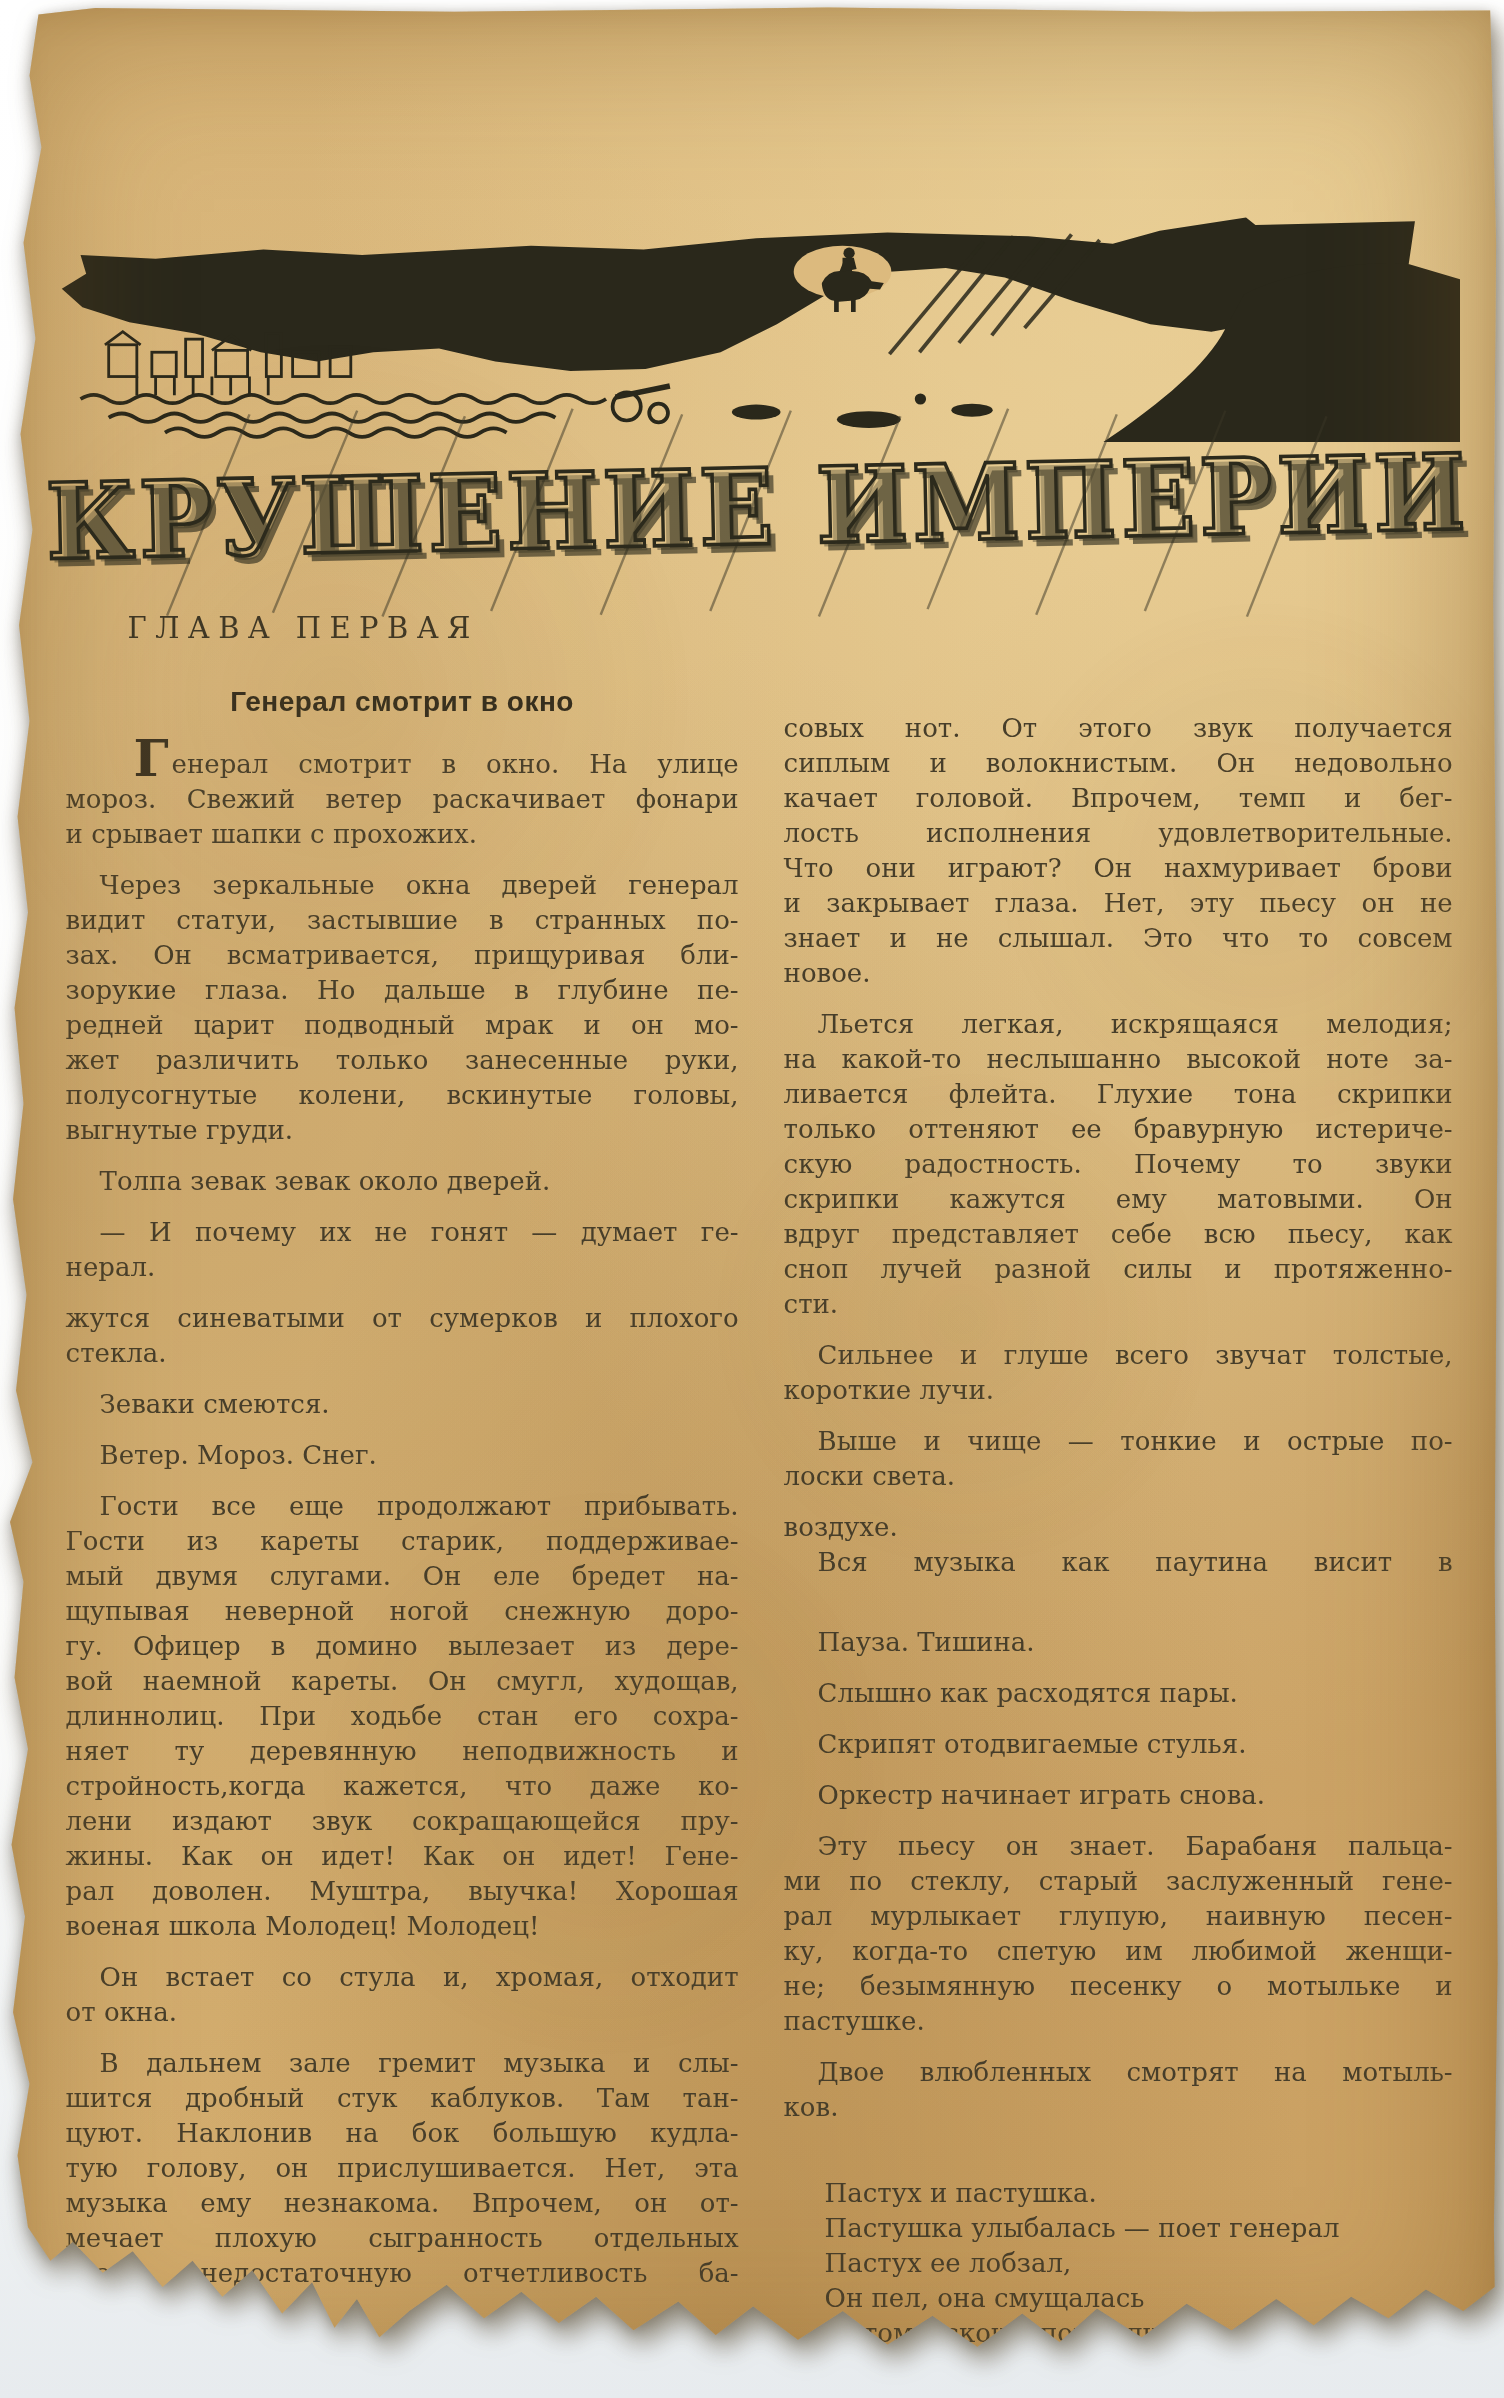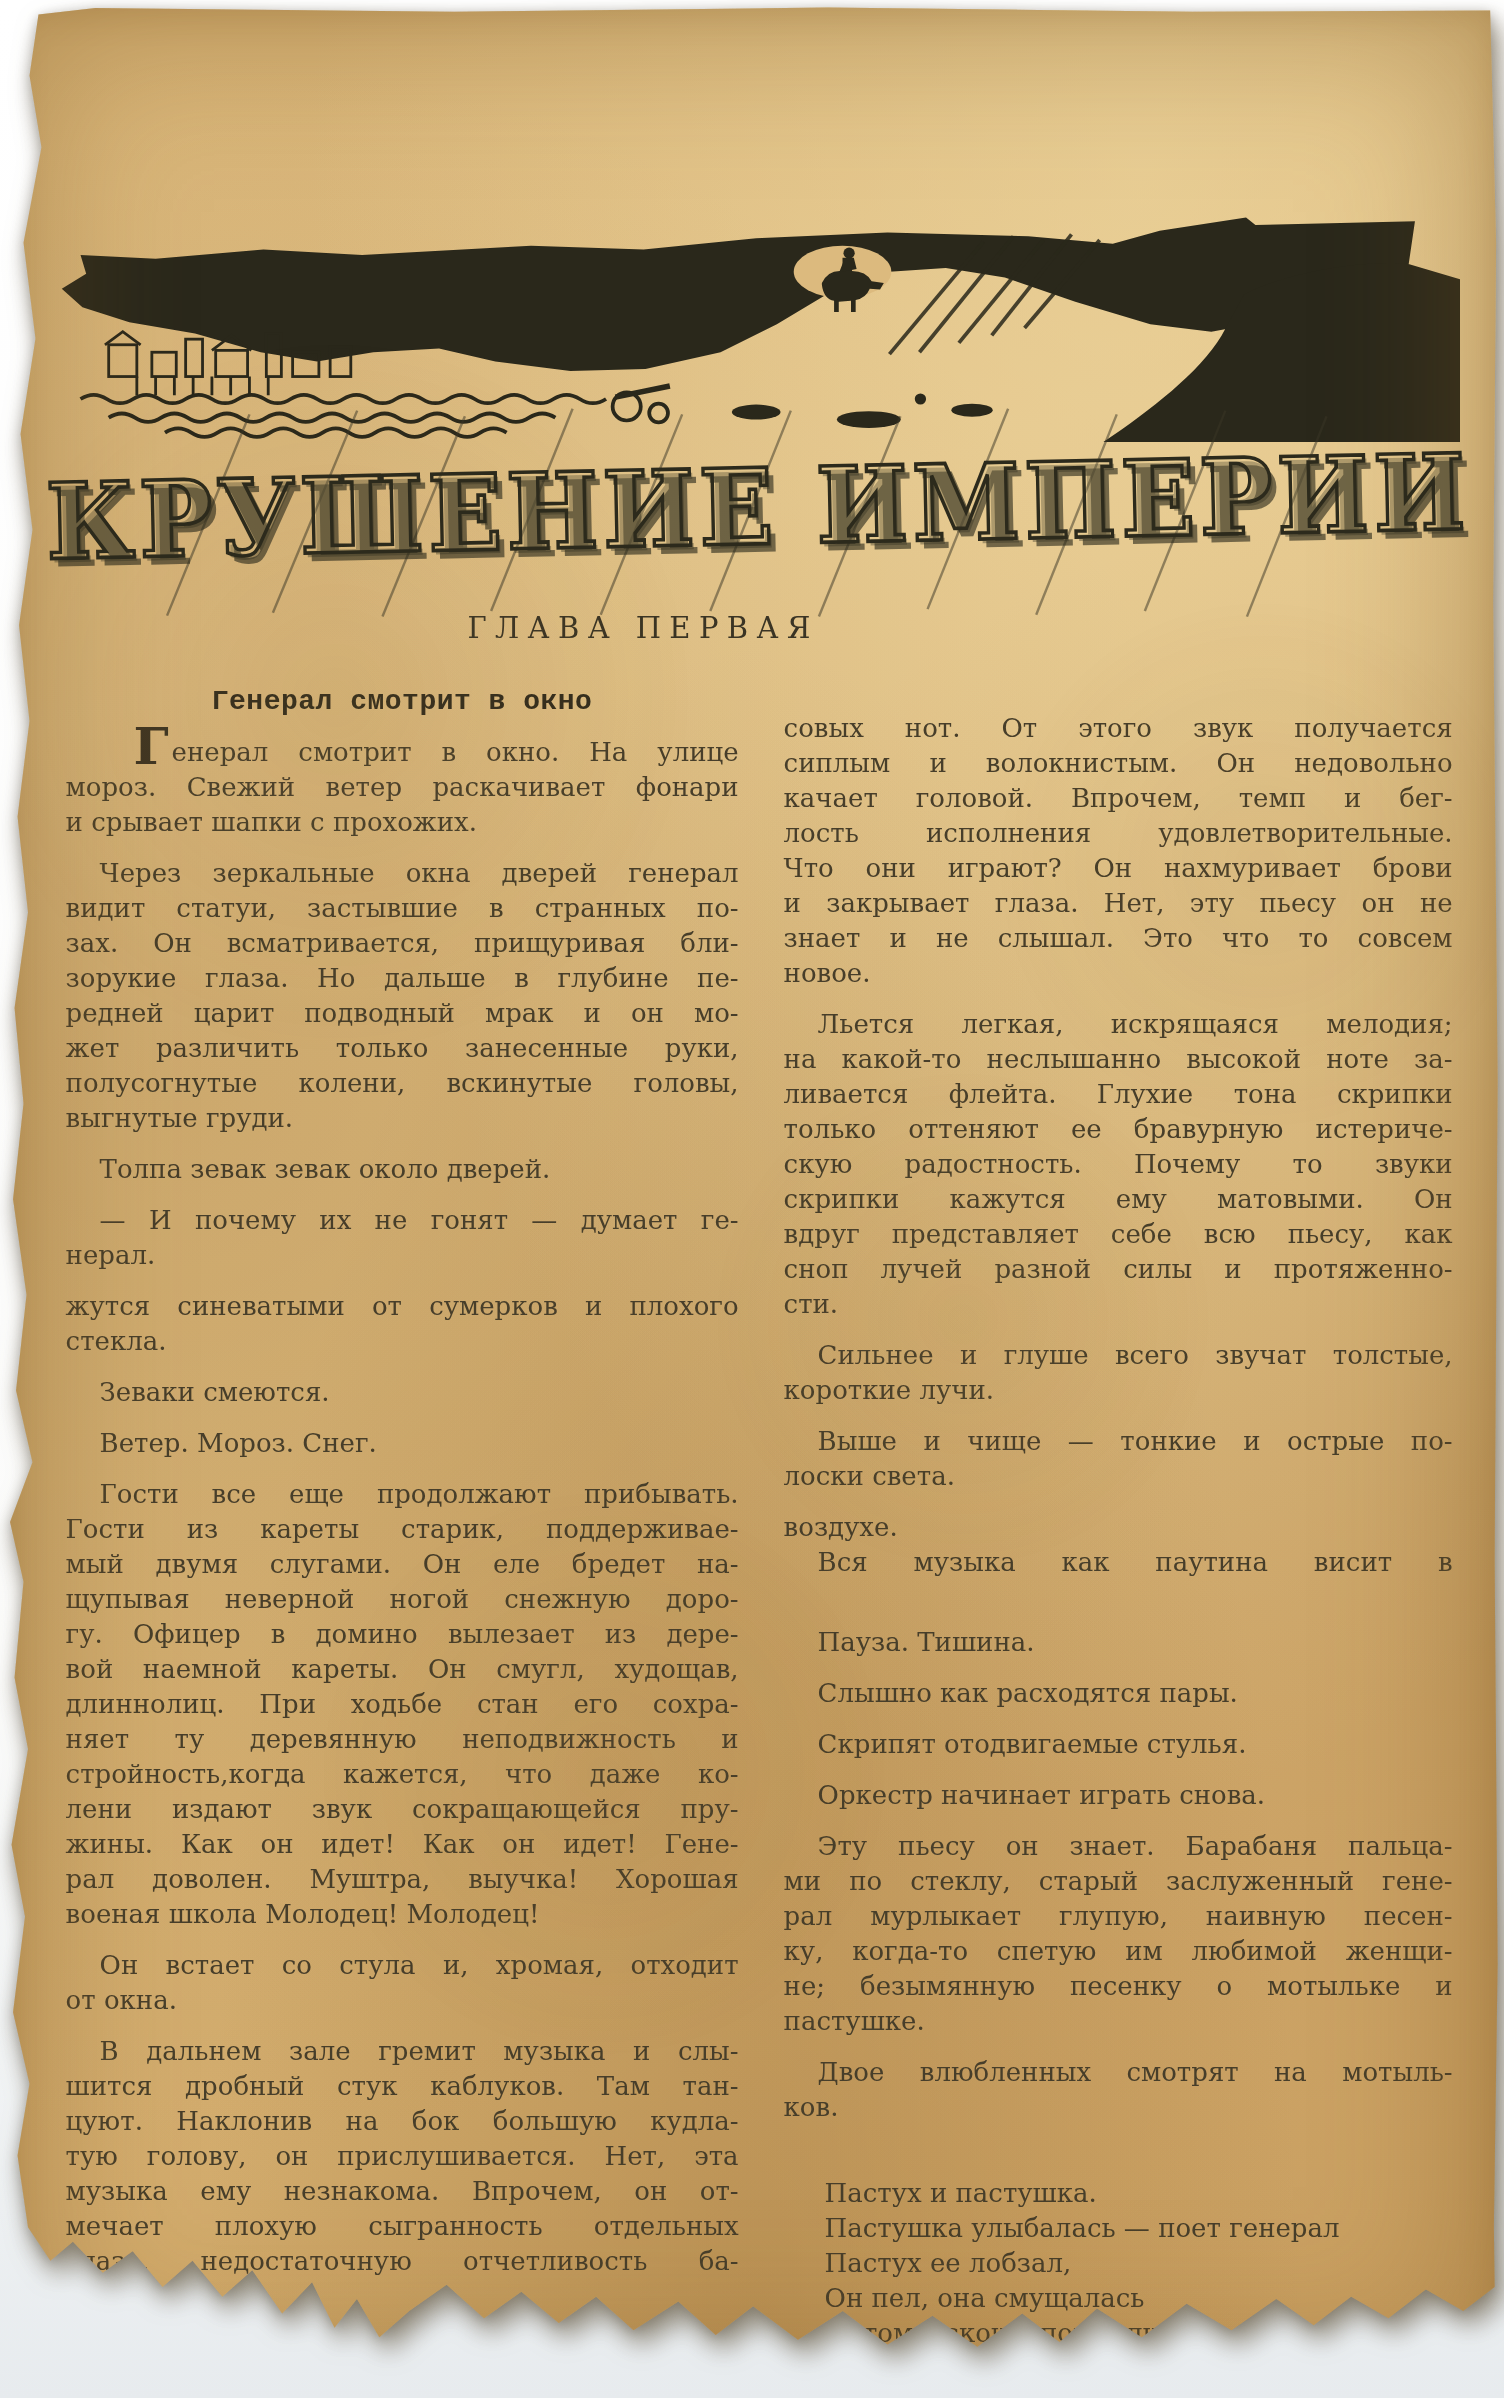--- a/index.html
+++ b/index.html
@@ -34,27 +34,27 @@
     radial-gradient(circle at 84% 36%, rgba(150,110,50,.10), transparent 14%),
     radial-gradient(circle at 40% 74%, rgba(160,120,58,.10), transparent 15%);}
   .art{position:absolute;left:37px;top:208px;width:1417px;height:230px;}
   .rays{position:absolute;left:103px;top:401px;width:1255px;height:220px;z-index:1;}
   .title{position:absolute;left:21.5px;top:423px;width:1462px;height:159px;z-index:2;
     display:flex;align-items:center;justify-content:center;
     font-family:"DejaVu Serif", serif;font-weight:bold;font-size:97px;letter-spacing:4.7px;
     color:rgba(226,197,138,.16);-webkit-text-stroke:3.4px #2c2a1c;
     text-shadow:6.6px 7.5px 0 rgba(44,42,28,.62), 2.8px 3.7px 0 rgba(44,42,28,.35);
     transform:rotate(-1.2deg) scaleY(1.08);white-space:nowrap;}
-  .chapter{position:absolute;left:122px;top:607px;width:1031px;text-align:center;
+  .chapter{position:absolute;left:122px;top:607px;width:1031px;text-align:left;
     font-size:29px;letter-spacing:8.4px;color:#3a3424;}
   .col{position:absolute;font-size:26px;line-height:35px;color:#473e2a;}
   .col-left{left:44px;top:680px;width:705px;}
   .col-right{left:762px;top:691px;width:701px;}
-  .section-heading{font-family:Liberation Mono, monospace;font-weight:bold;font-size:28px;
-    letter-spacing:0.5px;text-align:center;color:#322c1d;margin-bottom:16px;}
+  .section-heading{font-family:Liberation Sans, sans-serif;font-weight:bold;font-size:28px;
+    letter-spacing:0.5px;text-align:center;color:#322c1d;margin-bottom:28px;}
   .para{margin:16px;}
   .line{text-align:justify;text-align-last:justify;}
   .line.endline{text-align-last:left;}
   .line.firstline{text-indent:34px;}
   .poemline{text-align:left;padding-left:41px;}
   .dropcap{font-size:51px;font-weight:bold;line-height:0;display:inline-block;
     transform:translateY(2.8px);margin-right:2.8px;color:#3c3422;}
 </style>
 </head>
 <body>

